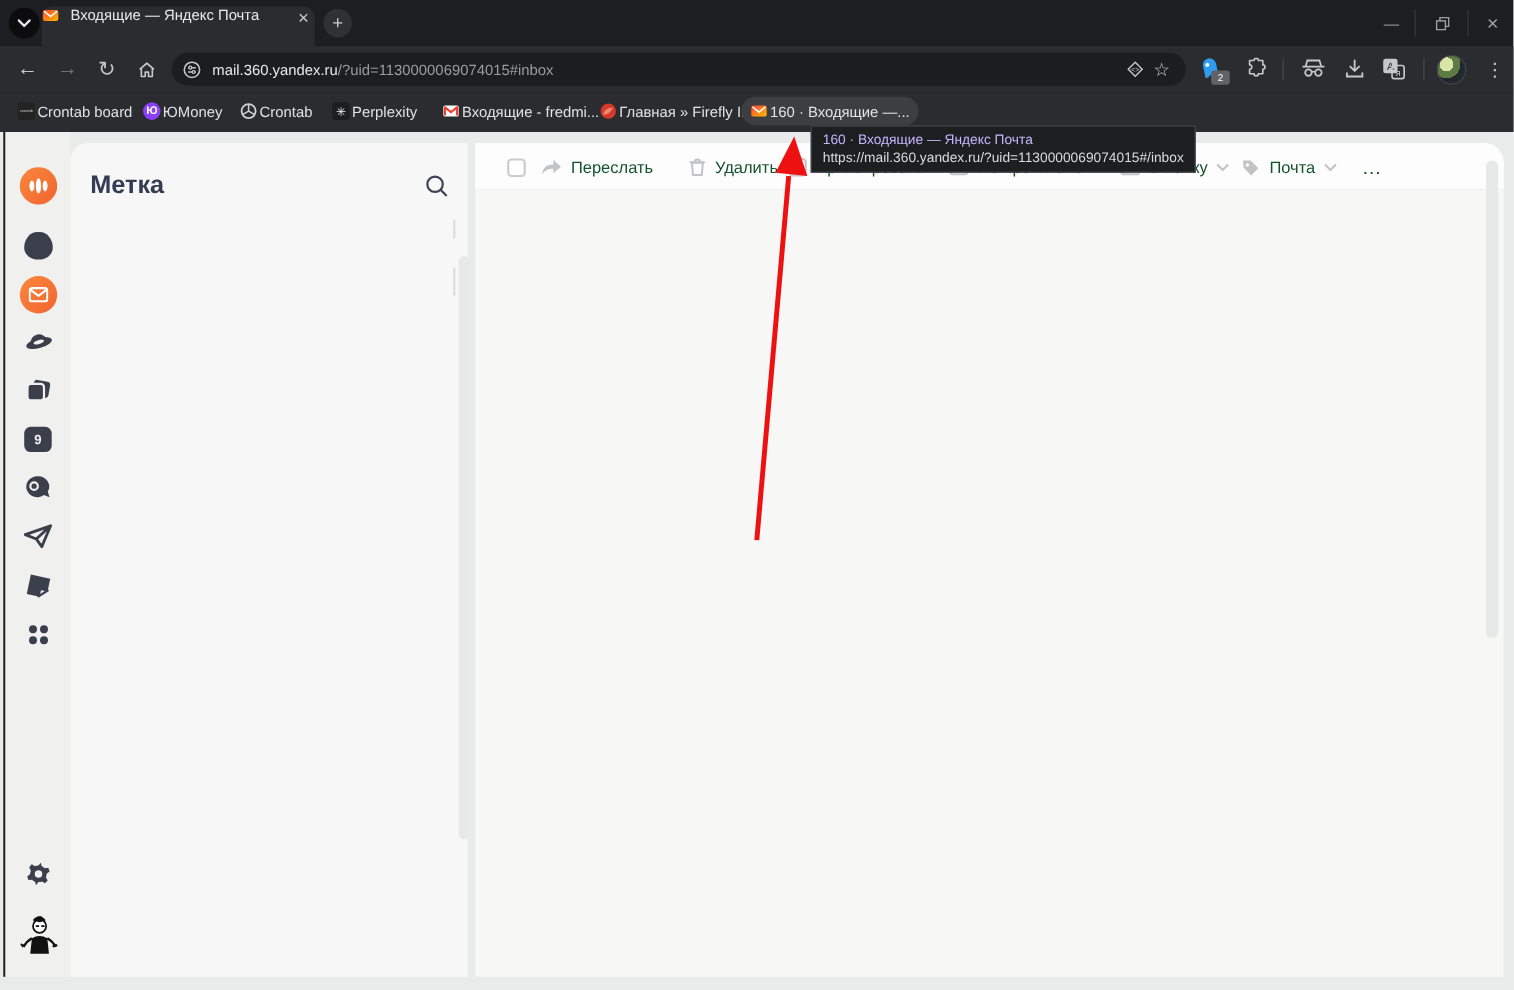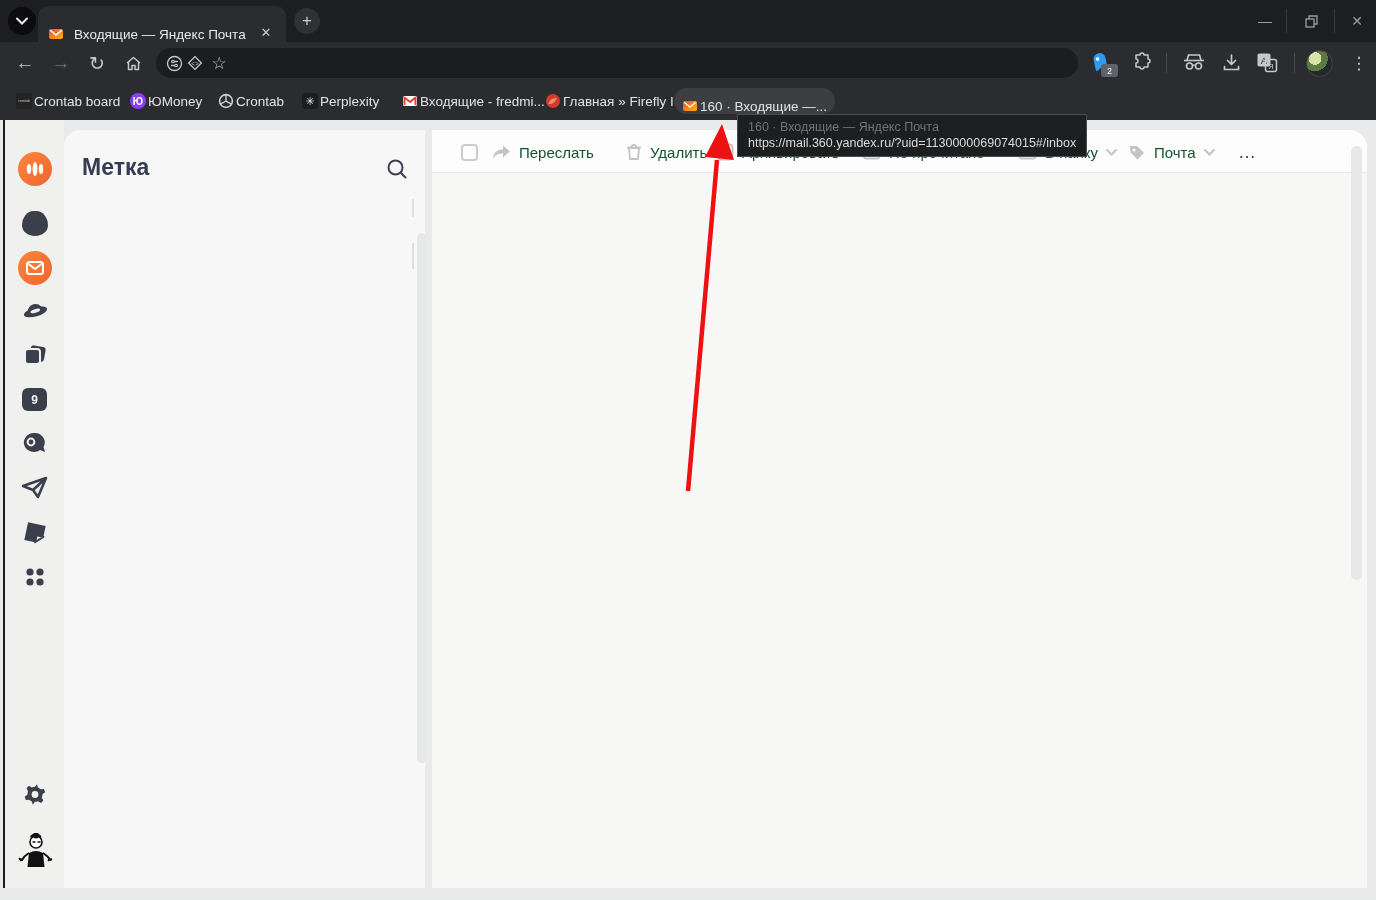--- a/index.html
+++ b/index.html
@@ -5,21 +5,21 @@
   html,body{margin:0;padding:0;}
   body{width:1376px;height:900px;position:relative;overflow:hidden;
        font-family:"Liberation Sans",sans-serif;background:#e9eaea;}
   .abs{position:absolute;}
   
   .frame{left:0;top:0;width:1376px;height:120px;background:#1d1e21;}
   .tabstrip{left:0;top:0;width:1376px;height:42px;}
   .tabsearch{left:8px;top:7px;width:28px;height:28px;border-radius:50%;background:#0c0c0e;
              display:flex;align-items:center;justify-content:center;}
   .tab{left:38px;top:6px;width:248px;height:36px;background:#2b2c2f;border-radius:10px 10px 0 0;
-       display:flex;align-items:flex-end;padding:0 10px;box-sizing:border-box;}
+       display:flex;align-items:flex-start;padding:0 0;box-sizing:border-box;}
   .tab-title{color:#e8e9ec;font-size:13.5px;margin-left:10px;flex:1;white-space:nowrap;overflow:hidden;}
   .tab-close{color:#c9cacc;font-size:13px;width:20px;height:20px;display:flex;align-items:center;justify-content:center;border-radius:50%;}
   .newtab{left:294px;top:8px;width:26px;height:26px;border-radius:50%;background:#303134;color:#c9cacc;
           display:flex;align-items:center;justify-content:center;font-size:17px;}
   .winctl{top:0;height:42px;display:flex;align-items:center;justify-content:center;color:#9d9ea1;}
   .winsep{top:9px;width:1px;height:24px;background:#3a3b3e;}
   .toolbar{left:0;top:42px;width:1376px;height:42px;background:#2b2c2f;}
   .navbtn{top:50px;width:26px;height:26px;display:flex;align-items:center;justify-content:center;
           color:#c6c7c9;font-size:19px;}
   .omnibox{left:156px;top:48px;width:922px;height:30px;border-radius:15px;background:#1c1d1f;
@@ -32,41 +32,41 @@
   .tsep{top:53px;width:1px;height:20px;background:#4a4b4e;}
   .avatar-toolbar{left:1306px;top:50px;width:27px;height:27px;border-radius:50%;
       background:radial-gradient(circle at 32% 30%,#d8e4a8 0 26%,#5d7a44 26% 52%,#23282e 52% 100%);
       border:1px solid #44454a;box-sizing:border-box;}
   .kebab{left:1346px;top:50px;width:26px;height:26px;color:#c6c7c9;font-size:17px;
          display:flex;align-items:center;justify-content:center;}
   
   .bmbar{left:0;top:84px;width:1376px;height:36px;background:#2b2c2f;}
   .bm{top:88px;height:26px;display:flex;align-items:center;gap:2px;padding:0 8px;border-radius:13px;}
   .bm-label{color:#e1e2e5;font-size:13.5px;white-space:nowrap;}
-  .bm.hovered{background:#3d3e42;align-items:flex-end;}
+  .bm.hovered{background:#3d3e42;}
   .fav{width:16px;height:16px;display:flex;align-items:center;justify-content:center;flex:0 0 16px;}
   
   .page-left-border{left:3px;top:120px;width:2px;height:768px;background:#1a1b1d;}
   .rail{left:5px;top:120px;width:59px;height:768px;background:#f0f0ef;}
   .rail-ic{left:5px;width:59px;display:flex;align-items:center;justify-content:center;}
   .circle-orange{width:34px;height:34px;border-radius:50%;
       background:linear-gradient(135deg,#f9873b,#f26430);display:flex;align-items:center;justify-content:center;}
   .panel{left:64px;top:130px;width:361px;height:758px;background:#f6f7f6;border-radius:16px 0 0 0;}
   .panel-title{left:82px;top:154px;font-size:23px;font-weight:700;color:#343b52;}
   .content{left:432px;top:130px;width:935px;height:758px;background:#f7f8f6;border-radius:0 18px 0 0;}
   .content-toolbar{left:432px;top:130px;width:935px;height:43px;background:#fdfdfd;
                    border-radius:0 18px 0 0;border-bottom:1px solid #e8e9e9;box-sizing:border-box;}
   .tbi{top:141px;display:flex;align-items:center;gap:8px;color:#14532d;font-size:15px;height:22px;}
   .tbi svg{flex:0 0 auto;}
   .checkbox{left:461px;top:144px;width:17px;height:17px;border:2px solid #cbccce;border-radius:4px;background:#fff;box-sizing:border-box;}
   .scroll-pill{background:#e7e8e8;border-radius:5px;}
   
   .tooltip{left:737px;top:114px;background:#1d1e20;border:1px solid #4b4c50;padding:5px 10px 6px 10px;
            z-index:60;white-space:nowrap;}
-  .tooltip .t1{color:#737373;font-size:12.5px;margin-bottom:2px;}
+  .tooltip .t1{color:#c4b5fd;font-size:12.5px;margin-bottom:2px;}
   .tooltip .t2{color:#dadbdd;font-size:12.5px;}
   .arrow-svg{left:0;top:0;width:1376px;height:900px;z-index:55;pointer-events:none;}
   .dash{background:#dcdddd;border-radius:2px;}
 </style>
 </head>
 <body>
 
 <div class="abs frame"></div>
 
 <div class="abs tabstrip"></div>
@@ -114,20 +114,21 @@
     </svg>
 </div>
 <div class="abs omnibox">
   <svg width="17" height="17" viewBox="0 0 17 17">
       <circle cx="8.5" cy="8.5" r="7" fill="none" stroke="#c6c7c9" stroke-width="1.4"></circle>
       <line x1="5" y1="6.5" x2="12" y2="6.5" stroke="#c6c7c9" stroke-width="1.4"></line>
       <line x1="5" y1="10.5" x2="12" y2="10.5" stroke="#c6c7c9" stroke-width="1.4"></line>
       <circle cx="7" cy="6.5" r="1.3" fill="#1c1d1f" stroke="#c6c7c9" stroke-width="1.1"></circle>
       <circle cx="10" cy="10.5" r="1.3" fill="#1c1d1f" stroke="#c6c7c9" stroke-width="1.1"></circle>
     </svg>
+  <span class="url"><span class="dom">mail.360.yandex.ru</span><span class="rest">/?uid=1130000069074015#inbox</span></span>
   <span style="width:24px;height:24px;display:flex;align-items:center;justify-content:center">
     <svg width="18" height="18" viewBox="0 0 18 18">
         <rect x="4.5" y="4.5" width="9" height="9" fill="none" stroke="#c6c7c9" stroke-width="1.3" transform="rotate(45 9 9)"></rect>
         <text x="9" y="11.5" font-size="6.5" fill="#c6c7c9" text-anchor="middle" font-family="Liberation Sans,sans-serif">&lt;&gt;</text>
       </svg>
   </span>
   <span style="width:24px;height:24px;display:flex;align-items:center;justify-content:center;color:#c6c7c9;font-size:17px">☆</span>
 </div>
 
 <div class="abs" style="left:1090px;top:50px">

